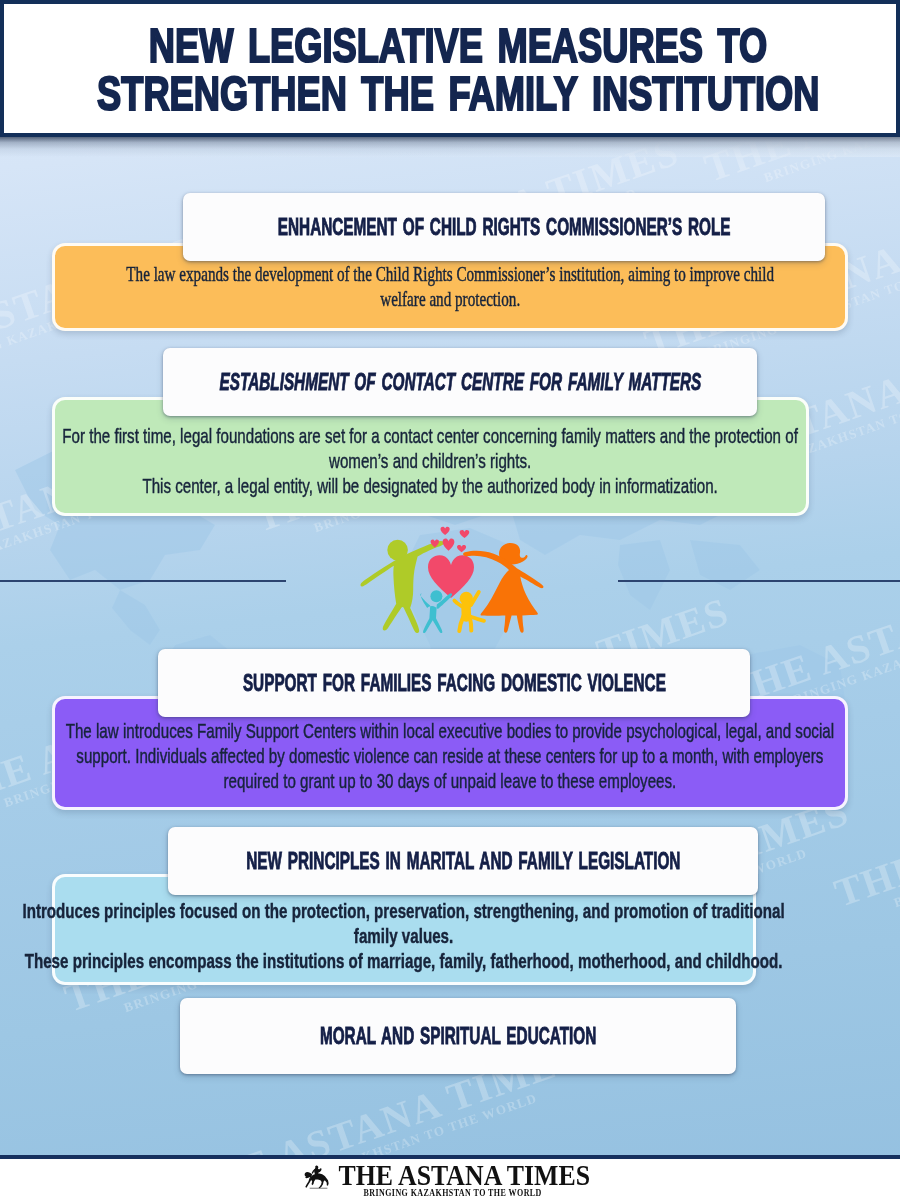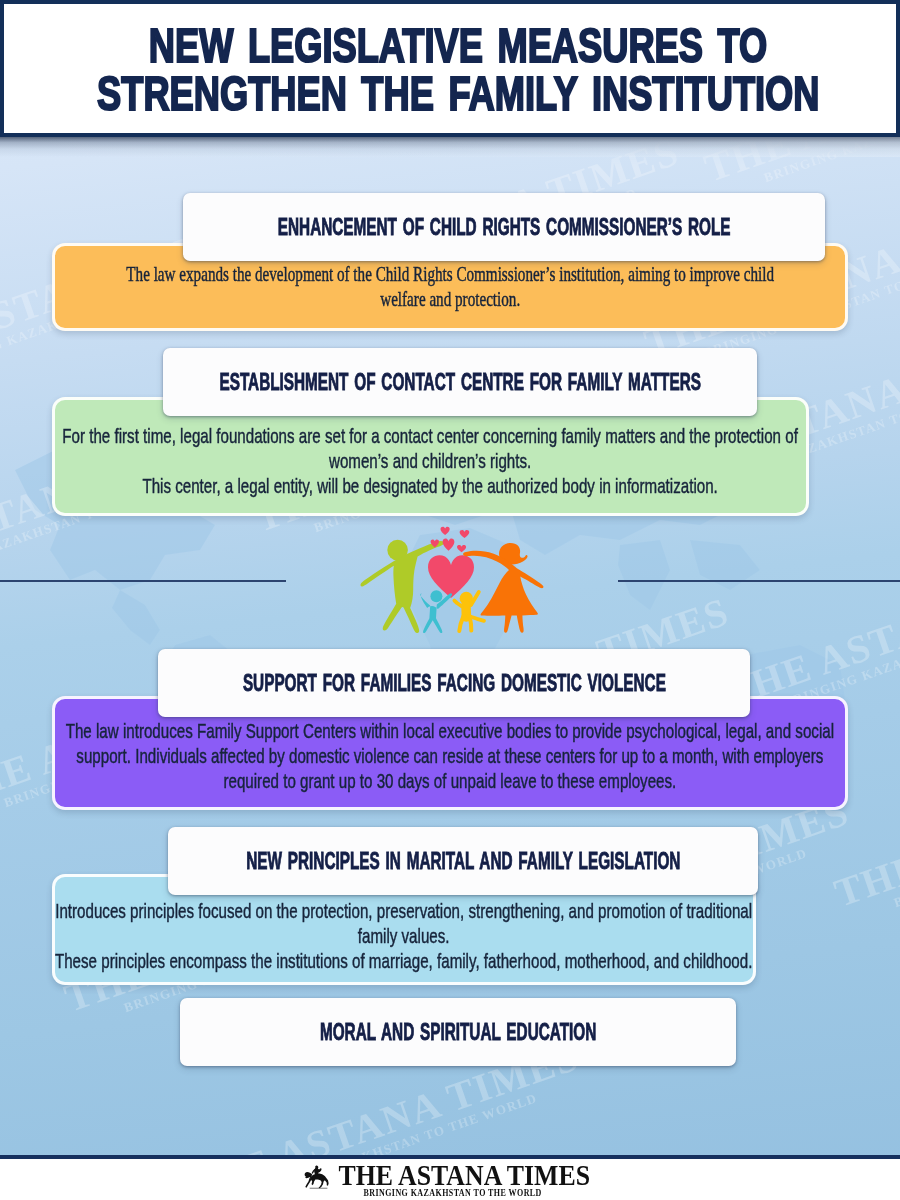--- a/index.html
+++ b/index.html
@@ -153,21 +153,21 @@
   <div class="titlebox" style="left:183px;top:193px;width:642px;height:68px;">
     <span>ENHANCEMENT OF CHILD RIGHTS COMMISSIONER’S ROLE</span>
     </div>
   <div class="body-band" style="padding-top:0px;left:52px;top:243px;width:796px;height:88px;background:#fcbd59;font-family:Liberation Serif, serif;">
     <div class="txt">
         <div>The law expands the development of the Child Rights Commissioner’s institution, aiming to improve child</div>
         <div>welfare and protection.</div>
       </div>
     </div>
 
-  <div class="titlebox" style="left:163px;top:348px;width:594px;height:68px;">
+  <div class="titlebox" style="left:163px;top:348px;width:594px;height:68px;font-style:italic;">
     <span>ESTABLISHMENT OF CONTACT CENTRE FOR FAMILY MATTERS</span>
     </div>
   <div class="body-band" style="padding-top:7px;left:52px;top:397px;width:757px;height:119px;background:#bfe9b9;">
     <div class="txt">
         <div>For the first time, legal foundations are set for a contact center concerning family matters and the protection of</div>
         <div>women’s and children’s rights.</div>
         <div>This center, a legal entity, will be designated by the authorized body in informatization.</div>
       </div>
     </div>
 
@@ -178,29 +178,29 @@
     <div class="txt">
         <div>The law introduces Family Support Centers within local executive bodies to provide psychological, legal, and social</div>
         <div>support. Individuals affected by domestic violence can reside at these centers for up to a month, with employers</div>
         <div>required to grant up to 30 days of unpaid leave to these employees.</div>
       </div>
     </div>
 
   <div class="titlebox" style="left:168px;top:827px;width:590px;height:68px;">
     <span>NEW PRINCIPLES IN MARITAL AND FAMILY LEGISLATION</span>
     </div>
-  <div class="body-band" style="padding-top:11px;left:52px;top:874px;width:704px;height:111px;background:#aaddef;">
+  <div class="body-band" style="padding-top:11px;left:52px;top:874px;width:704px;height:111px;background:#aaddef;font-weight:bold;">
     <div class="txt">
         <div>Introduces principles focused on the protection, preservation, strengthening, and promotion of traditional</div>
         <div>family values.</div>
         <div>These principles encompass the institutions of marriage, family, fatherhood, motherhood, and childhood.</div>
       </div>
     </div>
 
-  <div class="titlebox" style="left:180px;top:998px;width:556px;height:68px;">
+  <div class="titlebox" style="left:180px;top:998px;width:556px;height:76px;">
     <span>MORAL AND SPIRITUAL EDUCATION</span>
     </div>
 
   <div class="footer">
     <div class="footer-rule"></div>
     <div class="footer-inner">
       <svg class="logo-mark" viewBox="0 0 44 38" width="28" height="24">
         <g fill="#111">
           <path d="M17 16 C20 14 25 13 29 14 C33 15 36 17 38 20 L41 24 L42 29 L41 33 L39 32 L39 28 L36 24 L34 26 L33 31 L31 33 L30 31 L31 27 L29 24 L25 23 L21 23 L19 26 L18 30 L16 32 L15 30 L16 26 L14 23 L12 20 Z"></path>
           <path d="M16 15 C14 13 11 11 8 11 C6 11 4 13 4 15 C4 17 5 18 6 18 L5 20 L7 21 L10 20 L12 19 L14 20 Z"></path>

